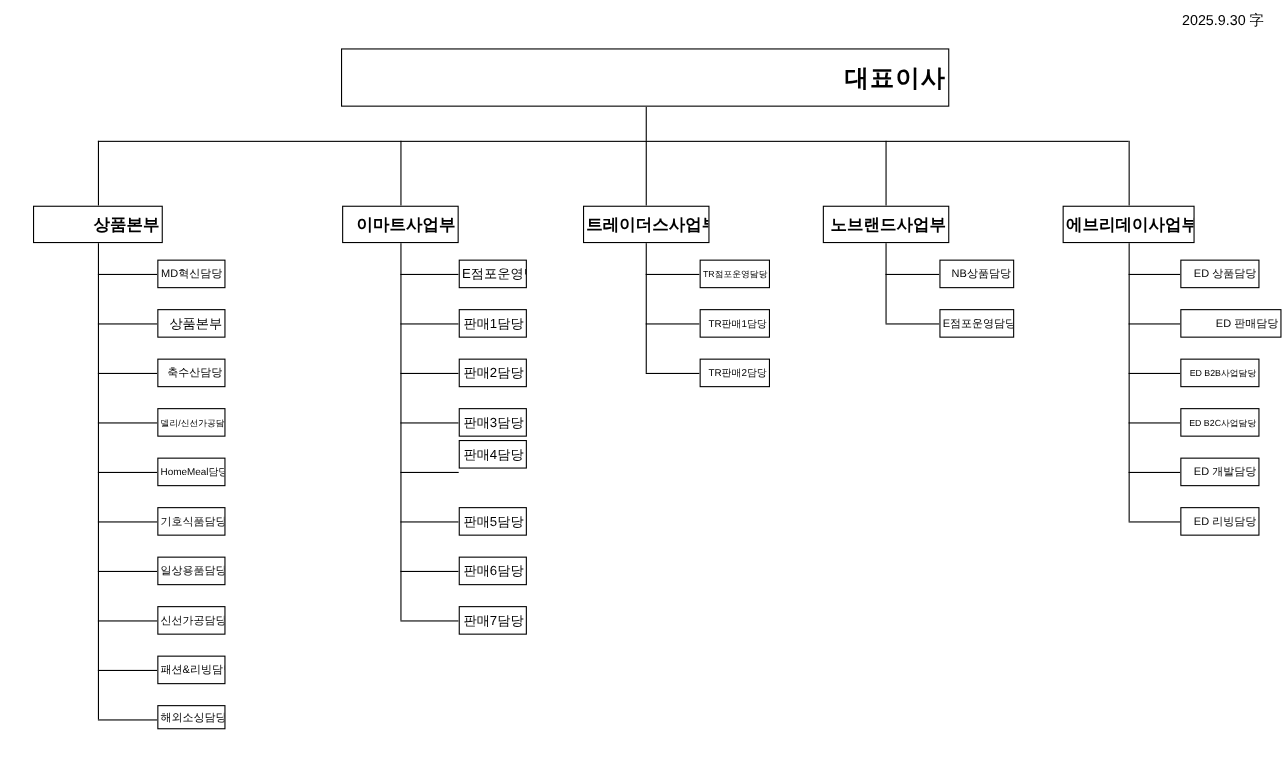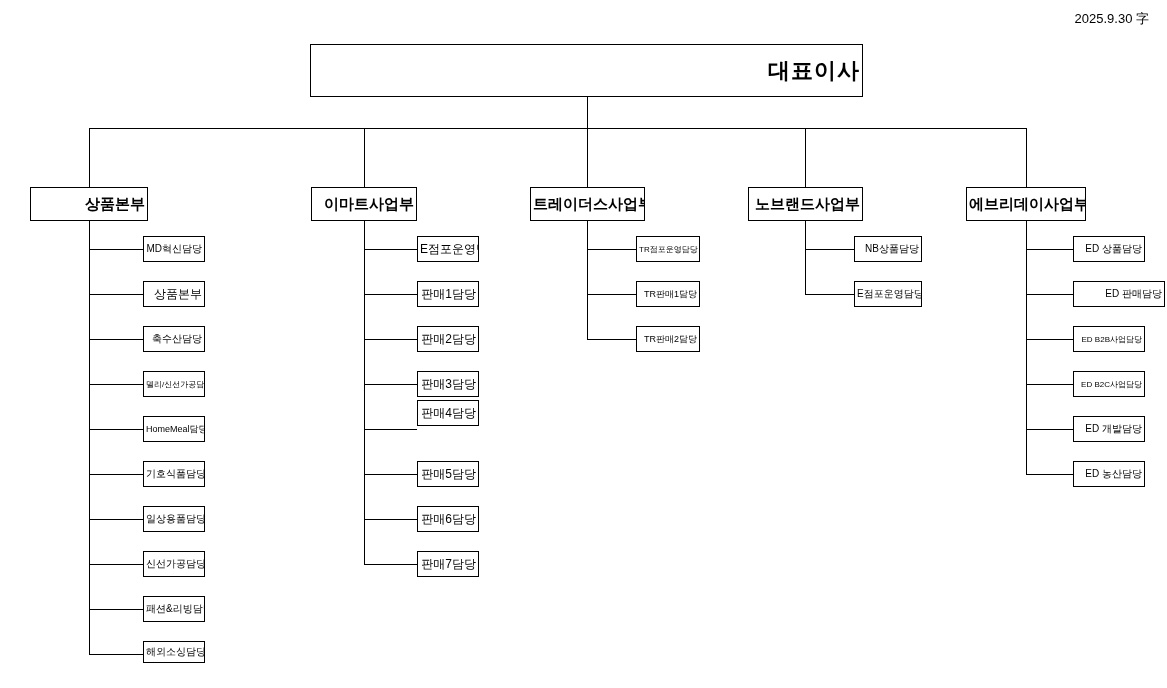--- a/index.html
+++ b/index.html
@@ -181,21 +181,21 @@
       <div class="node leaf tiny" style="left: 1073px; top: 326px; width: 72px; height: 26px;">
         <span class="node-label">ED B2B사업담당</span>
       </div>
       <div class="node leaf tiny" style="left: 1073px; top: 371px; width: 72px; height: 26px;">
         <span class="node-label">ED B2C사업담당</span>
       </div>
       <div class="node leaf " style="left: 1073px; top: 416px; width: 72px; height: 26px;">
         <span class="node-label">ED 개발담당</span>
       </div>
       <div class="node leaf " style="left: 1073px; top: 461px; width: 72px; height: 26px;">
-        <span class="node-label">ED 농산담당</span>
+        <span class="node-label">ED 리빙담당</span>
       </div>
     </div>
   <div id="lines-layer">
       <div class="line v" style="left: 586.5px; top: 97px; height: 31px;"></div>
       <div class="line h" style="left: 89px; top: 128px; width: 937px;"></div>
       <div class="line v" style="left: 89px; top: 128px; height: 59px;"></div>
       <div class="line v" style="left: 89px; top: 221px; height: 433px;"></div>
       <div class="line h" style="left: 89px; top: 249px; width: 54px;"></div>
       <div class="line h" style="left: 89px; top: 294px; width: 54px;"></div>
       <div class="line h" style="left: 89px; top: 339px; width: 54px;"></div>

